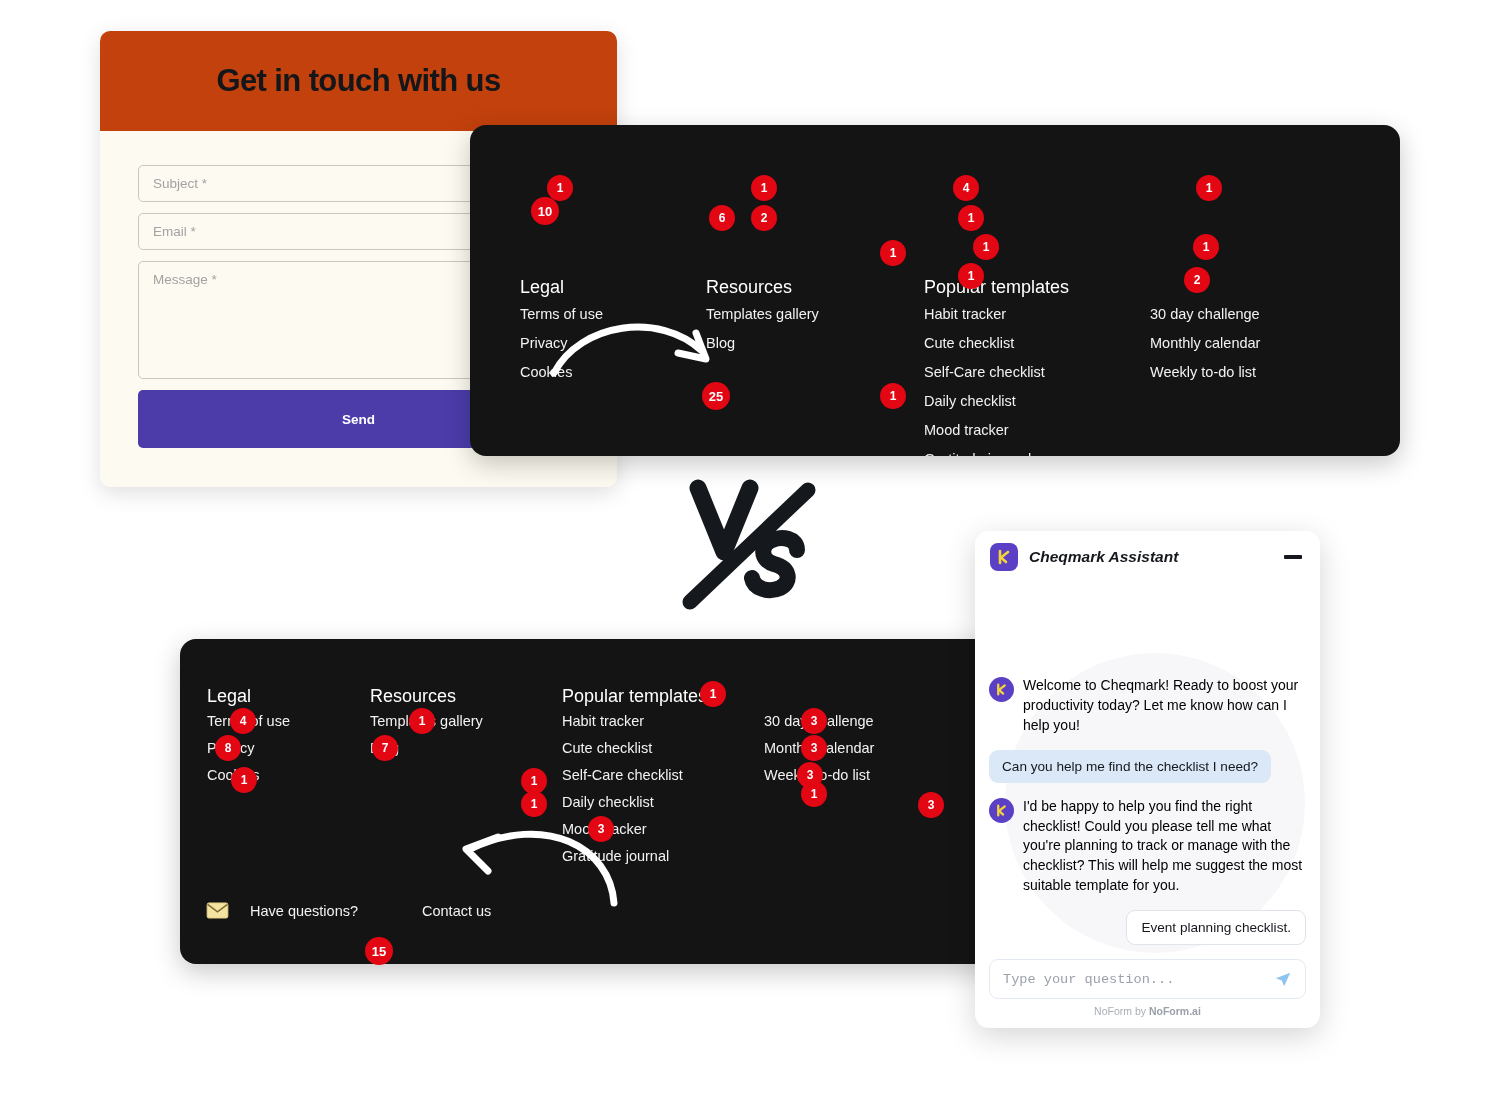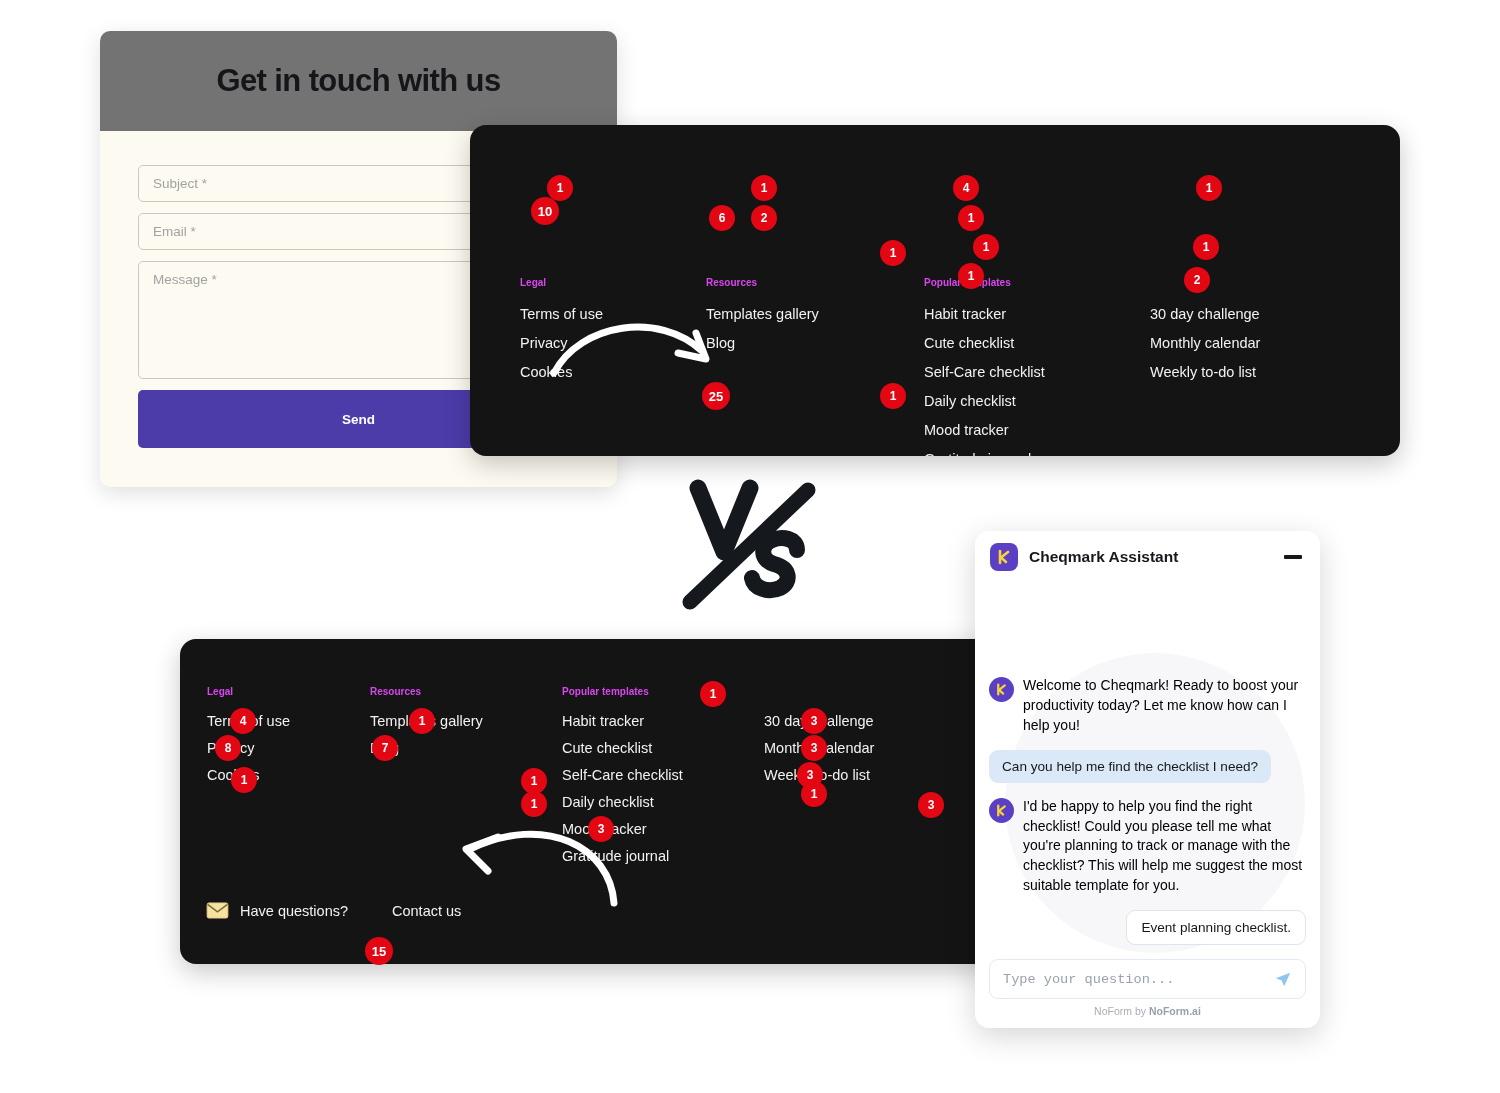--- a/index.html
+++ b/index.html
@@ -20,21 +20,21 @@
   .form-card {
     position: absolute; left: 100px; top: 31px;
     width: 517px; height: 456px;
     background: #fdfaf1;
     border-radius: 10px;
     box-shadow: 0 6px 22px rgba(0,0,0,0.13);
     overflow: hidden;
   }
   .form-head {
     height: 100px;
-    background: #737373;
+    background: #c2410c;
     display: flex; align-items: center; justify-content: center;
   }
   .form-title {
     font-size: 31px; font-weight: 700; color: #14161a;
     letter-spacing: -0.6px;
   }
   .form-body { padding: 34px 38px 0 38px; }
   .fld {
     width: 100%; height: 37px;
     background: #fdfaf1;
@@ -61,28 +61,28 @@
     position: absolute;
     background: #141414;
     border-radius: 16px;
     box-shadow: 0 8px 26px rgba(0,0,0,0.22);
     overflow: hidden;
   }
   #panel-top    { left: 470px; top: 125px;  width: 930px; height: 331px; }
   #panel-bottom { left: 180px; top: 639px;  width: 830px; height: 325px; }
 
   .col-title {
-    color: #d946ef; font-size: 10px; font-weight: 700;
+    color: #ffffff; font-size: 18px; font-weight: 400;
     position: absolute; white-space: nowrap;
   }
   .link {
     color: #f2f2f2; font-size: 14.5px; font-weight: 400;
     position: absolute; white-space: nowrap;
   }
-  .contact-row { position: absolute; display: flex; align-items: center; gap: 11px; white-space: nowrap; }
+  .contact-row { position: absolute; display: flex; align-items: center; gap: 21px; white-space: nowrap; }
   .mail-ico { width: 23px; height: 17px; display: block; }
   .contact-txt { color: #f2f2f2; font-size: 14.5px; }
   .contact-gap { display: inline-block; width: 22px; }
 
   
   .badge {
     position: absolute;
     border-radius: 50%;
     background: #e30613;
     color: #ffffff;
@@ -106,20 +106,21 @@
     border-radius: 14px;
     box-shadow: 0 8px 30px rgba(0,0,0,0.17);
     overflow: hidden;
     display: flex; flex-direction: column;
   }
   .chat-head {
     height: 52px; flex: 0 0 52px;
     display: flex; align-items: center; gap: 11px;
     padding: 0 18px 0 15px;
     background: #ffffff;
+    font-style: italic;
   }
   .brand-sq {
     width: 28px; height: 28px; border-radius: 8px;
     background: #5b3fc4;
     display: flex; align-items: center; justify-content: center;
     flex: 0 0 28px;
   }
   .brand-sq svg { display: block; }
   .chat-title { font-size: 15.5px; font-weight: 700; color: #15181d; flex: 1; }
   .minimize {

